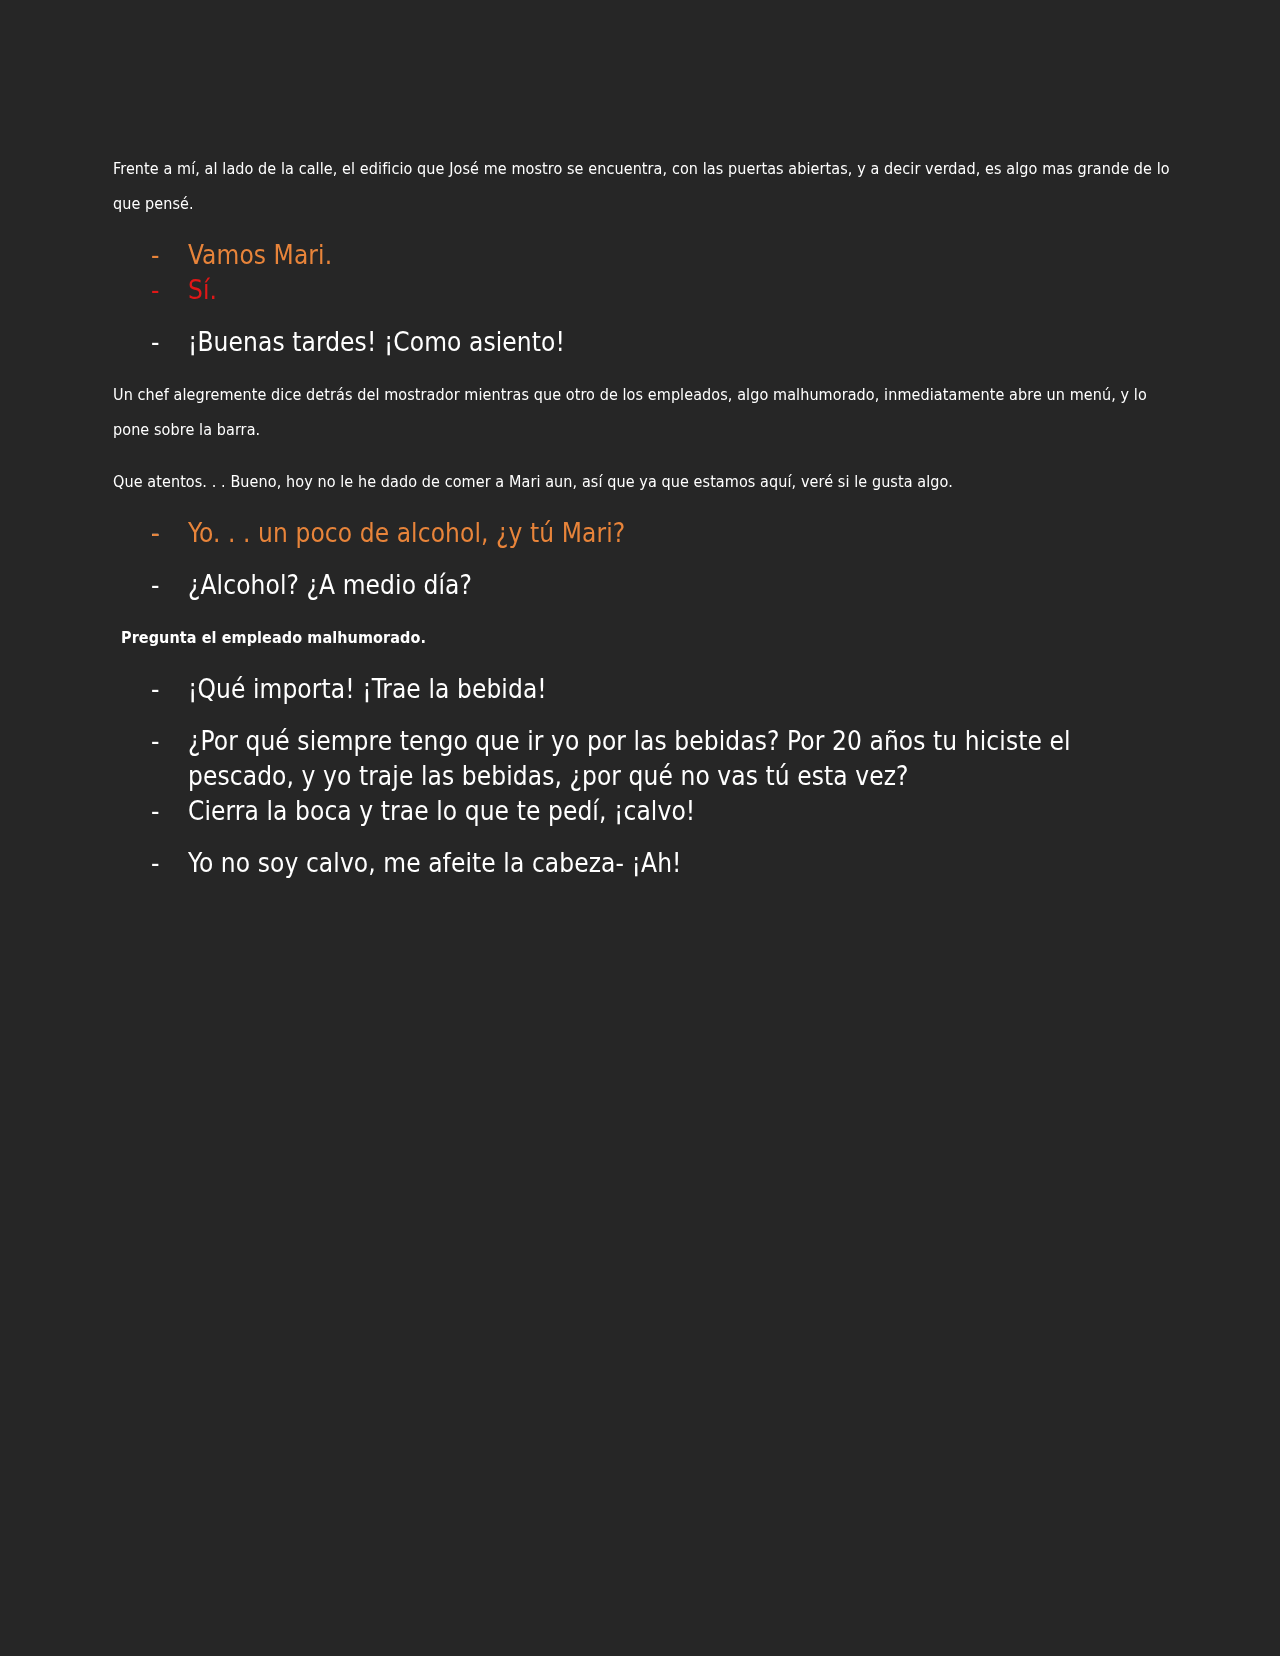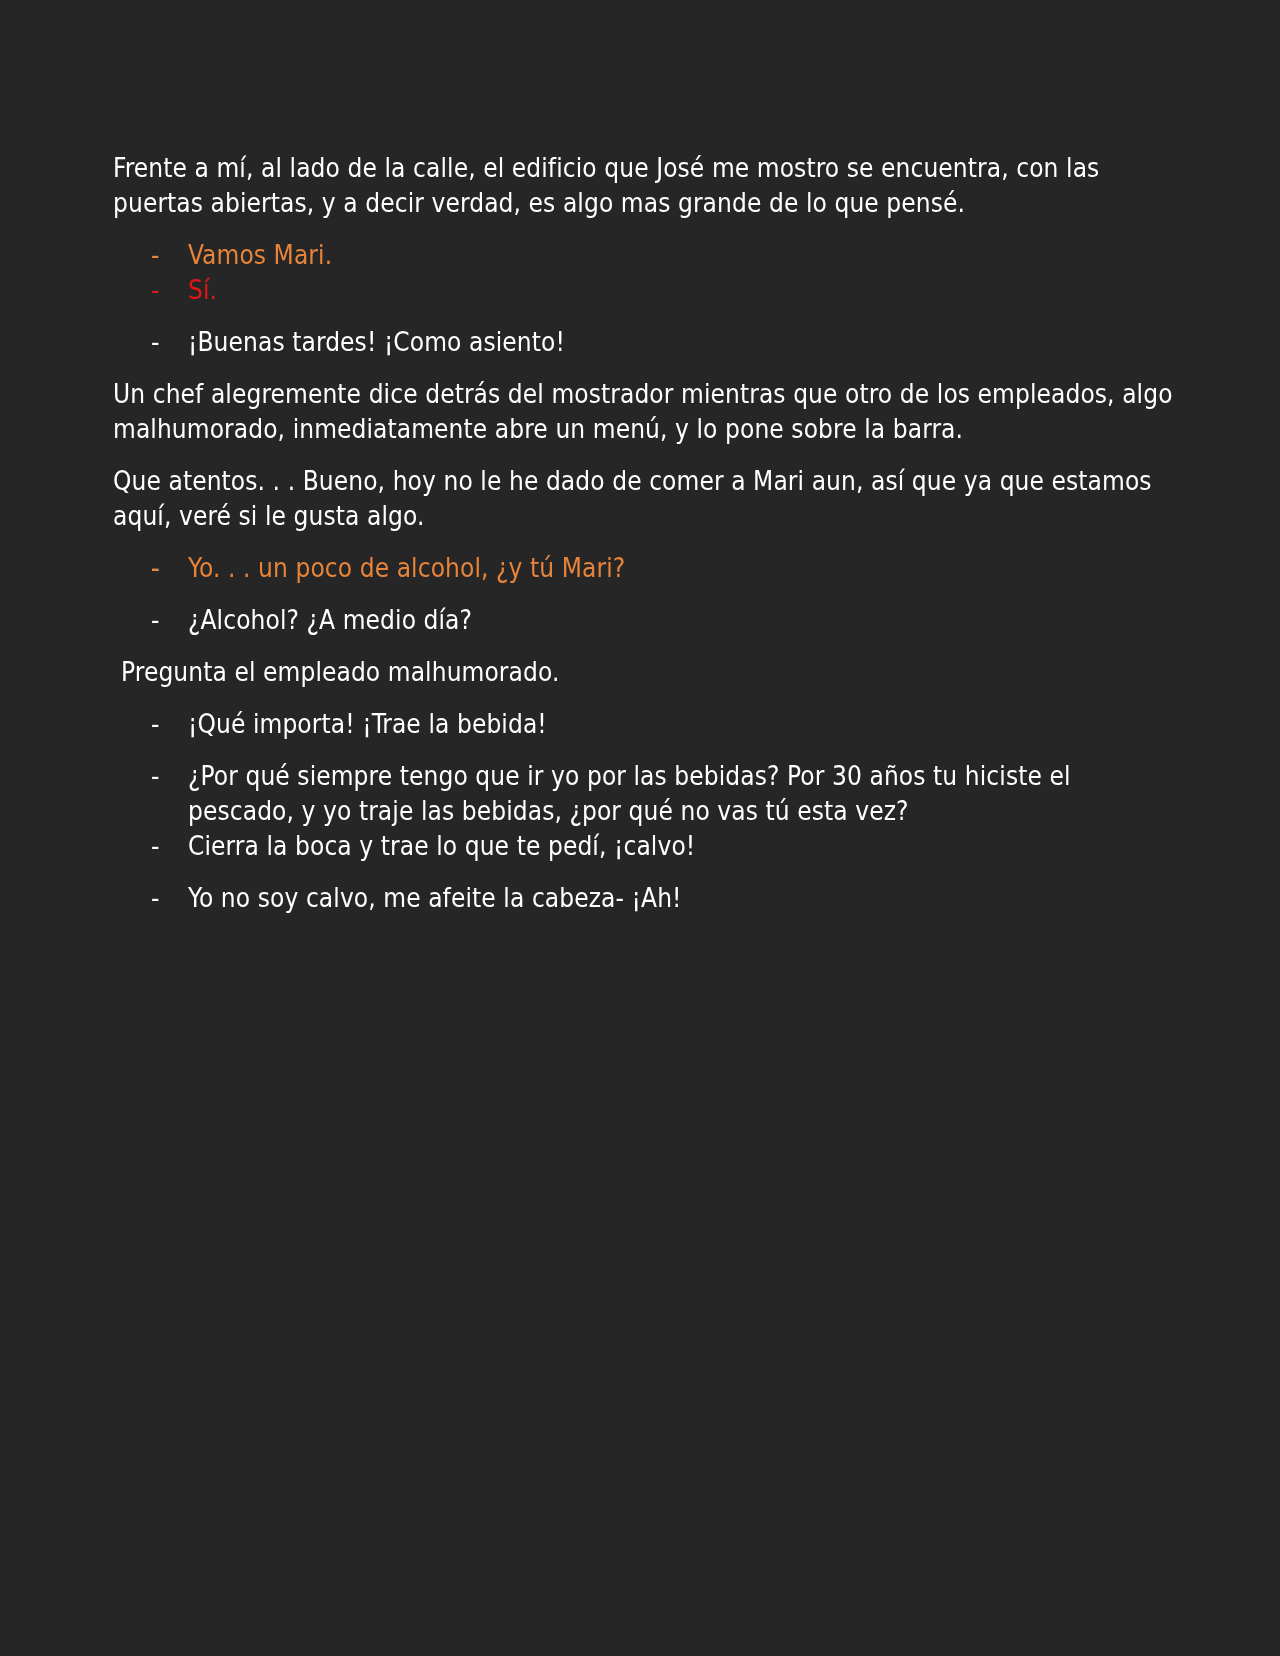--- a/index.html
+++ b/index.html
@@ -2,22 +2,22 @@
 <html><head>
 <meta charset="utf-8">
 <style>
   html, body { margin:0; padding:0; }
   body {
     width:1280px; height:1656px; background:#262626; overflow:hidden;
     font-family:"DejaVu Sans Condensed","DejaVu Sans","Liberation Sans",sans-serif;
     color:#ffffff;
   }
   .page { position:relative; padding:151px 0 0 113px; width:1060px; }
-  .para { font-size:26px; line-height:35px; margin:0 0 17px 0; font-stretch:condensed; letter-spacing:0.1px; }
-  .para.indent { padding-left:8px; }
+  .para { font-size:16px; line-height:35px; margin:0 0 17px 0; font-stretch:condensed; letter-spacing:0.1px; }
+  .para.indent { padding-left:8px;font-weight:bold; }
   .dlist { margin:0 0 17px 0; padding:0; list-style:none; }
   .dline { position:relative; padding-left:75px; font-size:26px; line-height:35px; letter-spacing:0.1px; }
   .dash { position:absolute; left:38px; top:0; }
   .c-orange { color:#e8843a; }
   .c-red { color:#e01717; }
   .c-white { color:#ffffff; }
 </style>
 </head>
 <body>
 
@@ -37,19 +37,19 @@
     <li class="dline c-orange"><span class="dash">-</span><span>Yo. . . un poco de alcohol, ¿y tú Mari?</span></li>
   </ul>
   <ul class="dlist">
     <li class="dline c-white"><span class="dash">-</span><span>¿Alcohol? ¿A medio día?</span></li>
   </ul>
   <p class="para indent">Pregunta el empleado malhumorado.</p>
   <ul class="dlist">
     <li class="dline c-white"><span class="dash">-</span><span>¡Qué importa! ¡Trae la bebida!</span></li>
   </ul>
   <ul class="dlist">
-    <li class="dline c-white"><span class="dash">-</span><span>¿Por qué siempre tengo que ir yo por las bebidas? Por 30 años tu hiciste el pescado, y yo traje las bebidas, ¿por qué no vas tú esta vez?</span></li>
+    <li class="dline c-white"><span class="dash">-</span><span>¿Por qué siempre tengo que ir yo por las bebidas? Por 20 años tu hiciste el pescado, y yo traje las bebidas, ¿por qué no vas tú esta vez?</span></li>
     <li class="dline c-white"><span class="dash">-</span><span>Cierra la boca y trae lo que te pedí, ¡calvo!</span></li>
   </ul>
   <ul class="dlist">
     <li class="dline c-white"><span class="dash">-</span><span>Yo no soy calvo, me afeite la cabeza- ¡Ah!</span></li>
   </ul>
 </div>
 
 </body></html>

